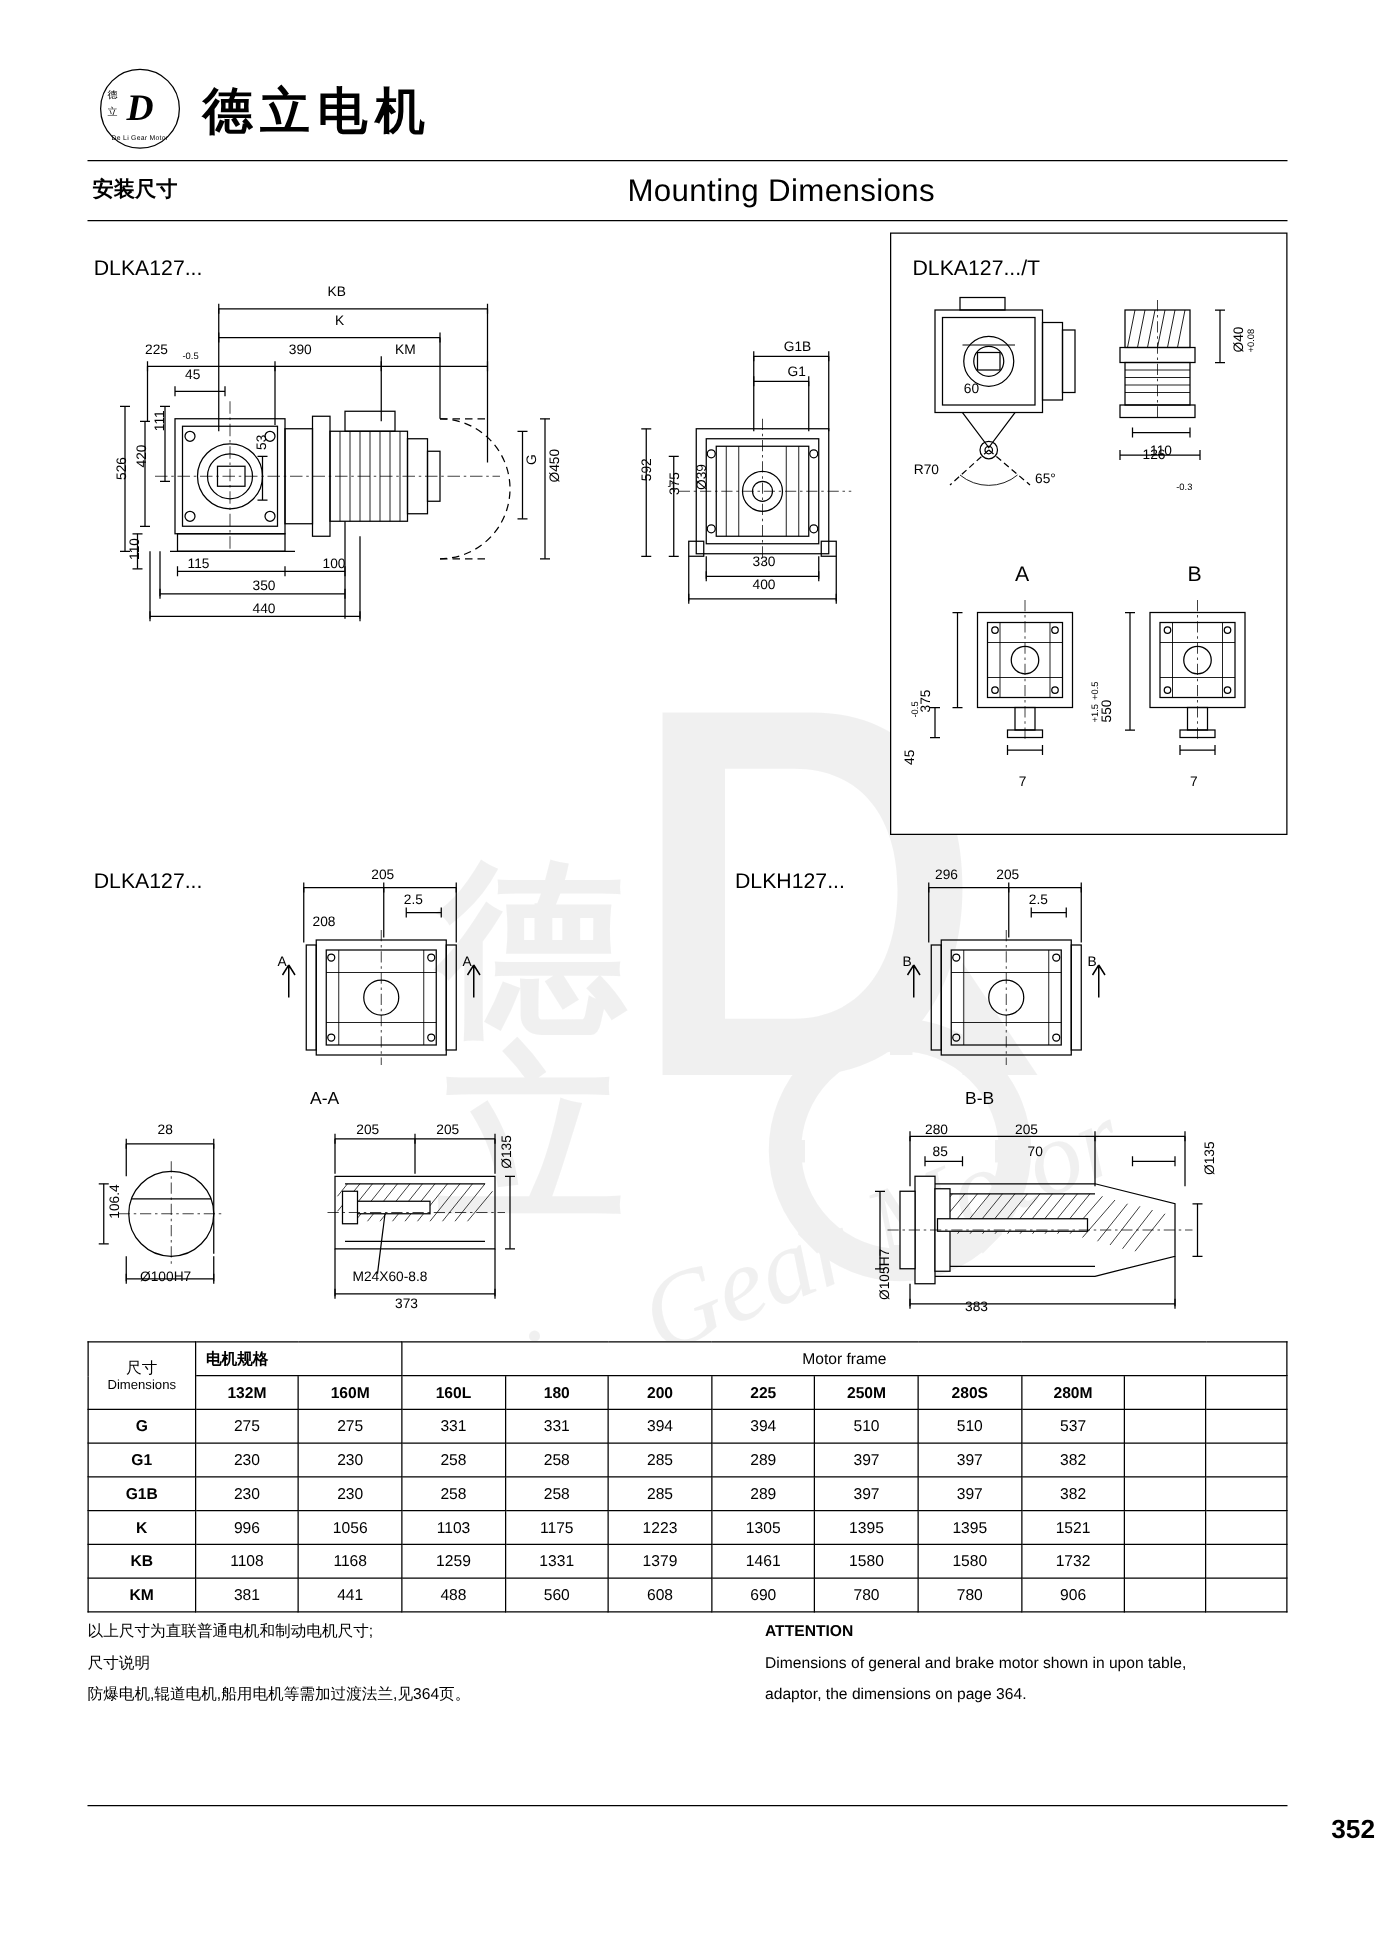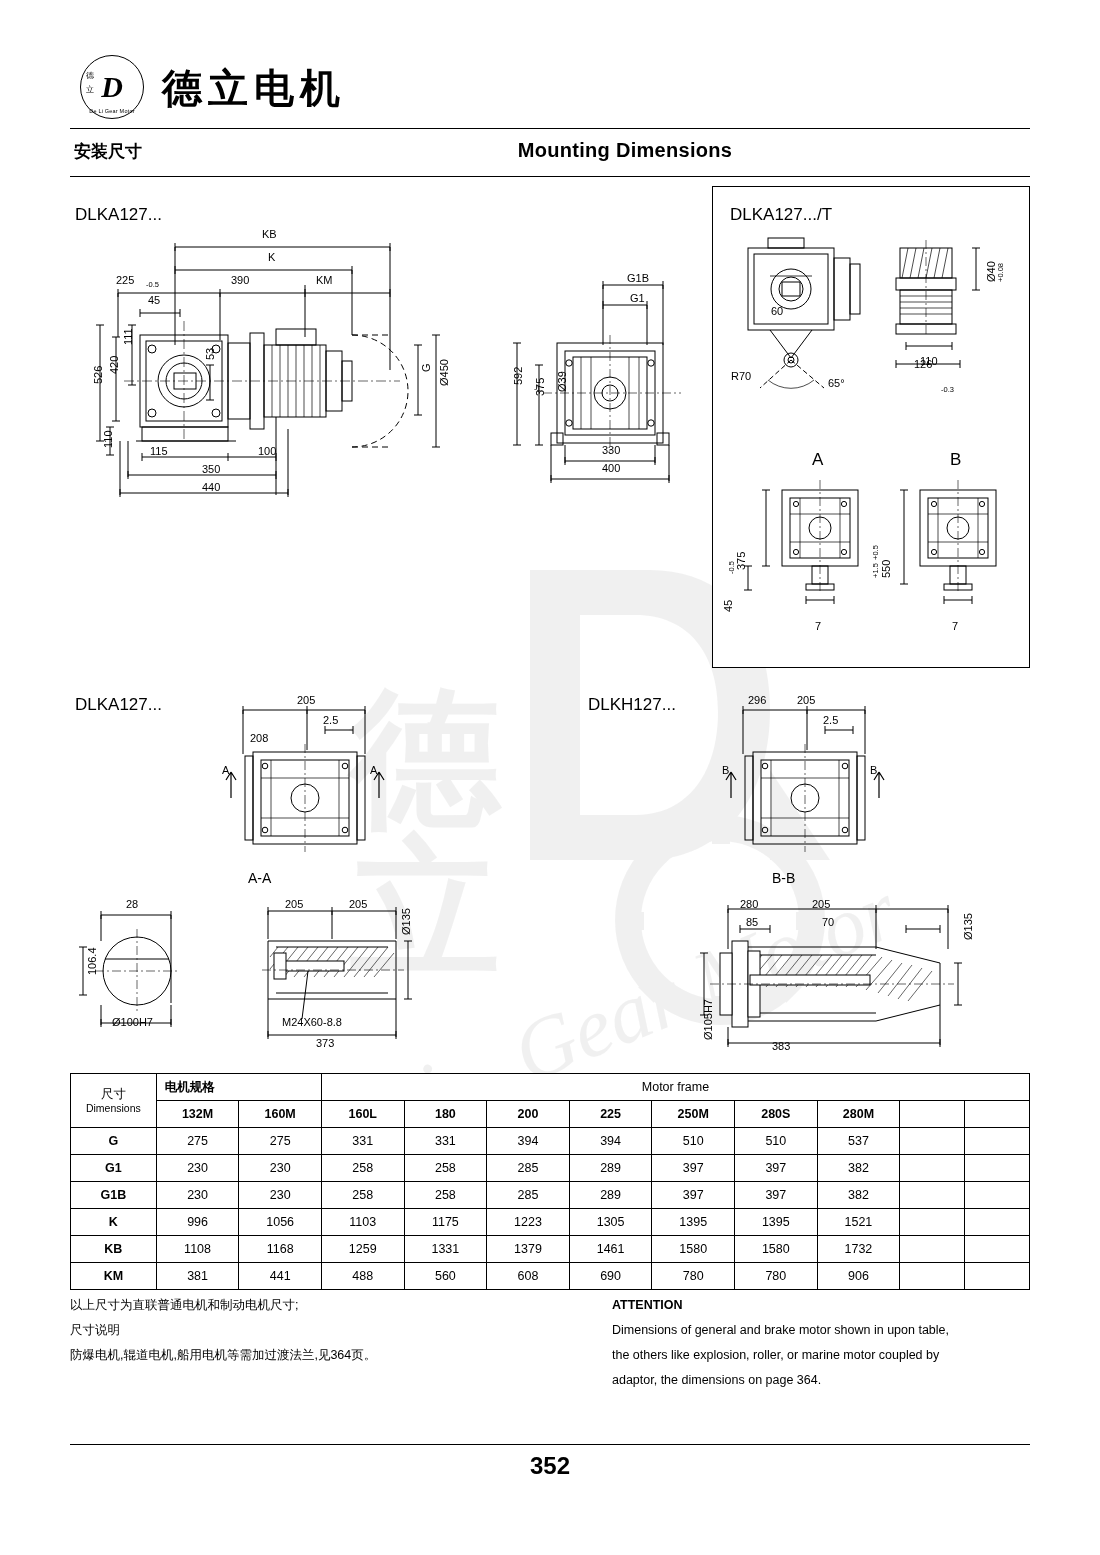--- a/index.html
+++ b/index.html
@@ -68,21 +68,21 @@
     width: 960px; height: 36px;
     z-index: 3;
   }
   .titlebar .cn {
     position: absolute; left: 4px; top: 4px;
     font-size: 17px; font-weight: bold;
   }
   .titlebar .en {
     position: absolute; left: 0; right: 0; top: 3px;
     text-align: center;
-    font-size: 20px; font-weight: bold;
+    font-size: 25px; font-weight: normal;
     letter-spacing: .3px;
     padding-left: 150px;
   }
   .rule-under-title {
     position: absolute; left: 70px; top: 176px;
     width: 960px; height: 0;
     border-top: 1.4px solid #000;
     z-index: 3;
   }
 
@@ -169,22 +169,22 @@
   .notes-right .h { font-weight: bold; }
 
   .rule-bottom {
     position: absolute; left: 70px; top: 1444px;
     width: 960px; height: 0;
     border-top: 1.4px solid #000;
     z-index: 3;
   }
   .pageno {
     position: absolute; left: 0; right: 0; top: 1452px;
-    text-align: center;
-    font-size: 24px; font-weight: bold;
+    text-align: right;
+    font-size: 21px; font-weight: bold;
     z-index: 4;
   }
 </style>
 </head>
 <body>
 
 <div class="page">
 
   <svg class="watermark" viewBox="0 0 1100 620">
     <g fill="#e3e3e3">
@@ -872,20 +872,19 @@
   </table>
 
   <div class="notes-left">
     <div class="t">以上尺寸为直联普通电机和制动电机尺寸;</div>
     <div class="t">尺寸说明</div>
     <div class="t">防爆电机,辊道电机,船用电机等需加过渡法兰,见364页。</div>
   </div>
   <div class="notes-right">
     <div class="h">ATTENTION</div>
     <div>Dimensions of general and brake motor shown in upon table,</div>
-    <div>the others like explosion, roller, or marine motor coupled by</div>
     <div>adaptor, the dimensions on page 364.</div>
   </div>
 
   <div class="rule-bottom"></div>
   <div class="pageno">352</div>
 
 </div>
 
 </body></html>

